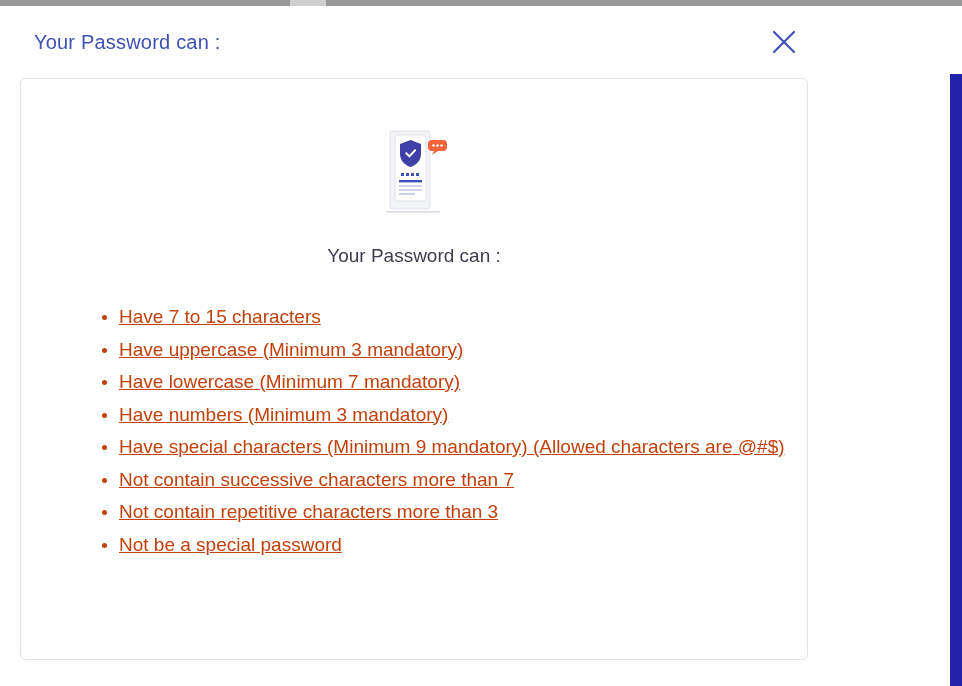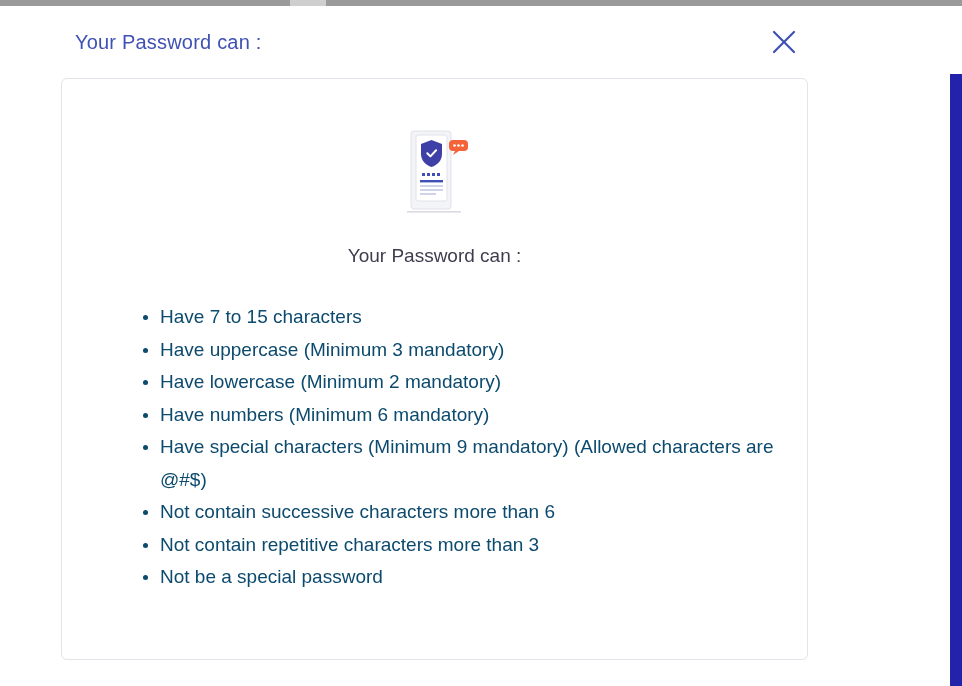--- a/index.html
+++ b/index.html
@@ -64,21 +64,20 @@
 
   
   .modal {
     position: absolute;
     left: 0;
     top: 6px;
     width: 830px;
     height: 680px;
     background: #ffffff;
     box-sizing: border-box;
-    padding-left: 41px;
   }
   .modal-header {
     position: relative;
     height: 72px;
     padding: 0 26px 0 34px;
     display: flex;
     align-items: center;
     justify-content: space-between;
   }
   .modal-title {
@@ -125,22 +124,23 @@
 
   .rules-list {
     margin: 34px 0 0 0;
     padding-left: 98px;
     list-style: disc;
     color: #3d3d4e;
   }
   .rules-list li {
     font-size: 19px;
     line-height: 32.5px;
-    color: #0c4a6e;
+    color: #c2410c;
     max-width: 700px;
+    text-decoration: underline;
   }
   .rules-list li::marker {
     font-size: 17px;
   }
 </style>
 </head>
 <body>
 
 <div class="page-backdrop">
   <div class="page-top-strip">
@@ -197,22 +197,22 @@
 
         <rect x="18" y="88" width="54" height="1.6" fill="#d9dae2"></rect>
       </svg>
     </div>
 
     <div class="sub-heading">Your Password can :</div>
 
     <ul class="rules-list">
       <li>Have 7 to 15 characters</li>
       <li>Have uppercase (Minimum 3 mandatory)</li>
-      <li>Have lowercase (Minimum 2 mandatory)</li>
-      <li>Have numbers (Minimum 6 mandatory)</li>
+      <li>Have lowercase (Minimum 7 mandatory)</li>
+      <li>Have numbers (Minimum 3 mandatory)</li>
       <li>Have special characters (Minimum 9 mandatory) (Allowed characters are @#$)</li>
-      <li>Not contain successive characters more than 6</li>
+      <li>Not contain successive characters more than 7</li>
       <li>Not contain repetitive characters more than 3</li>
       <li>Not be a special password</li>
     </ul>
 
   </div>
 </div>
 
 </body></html>

